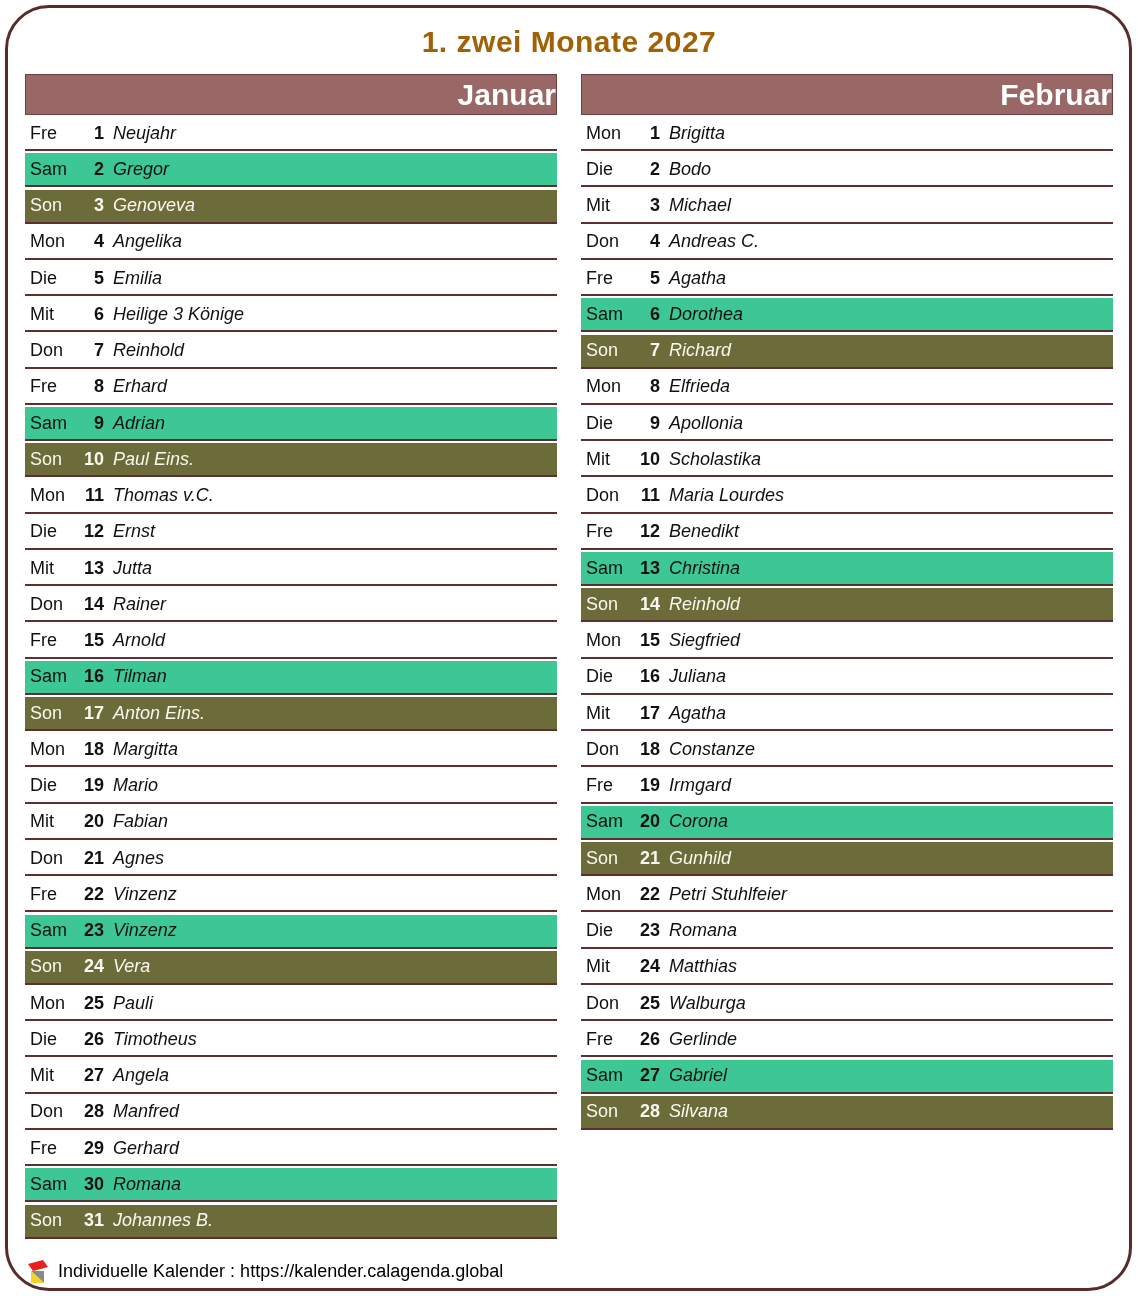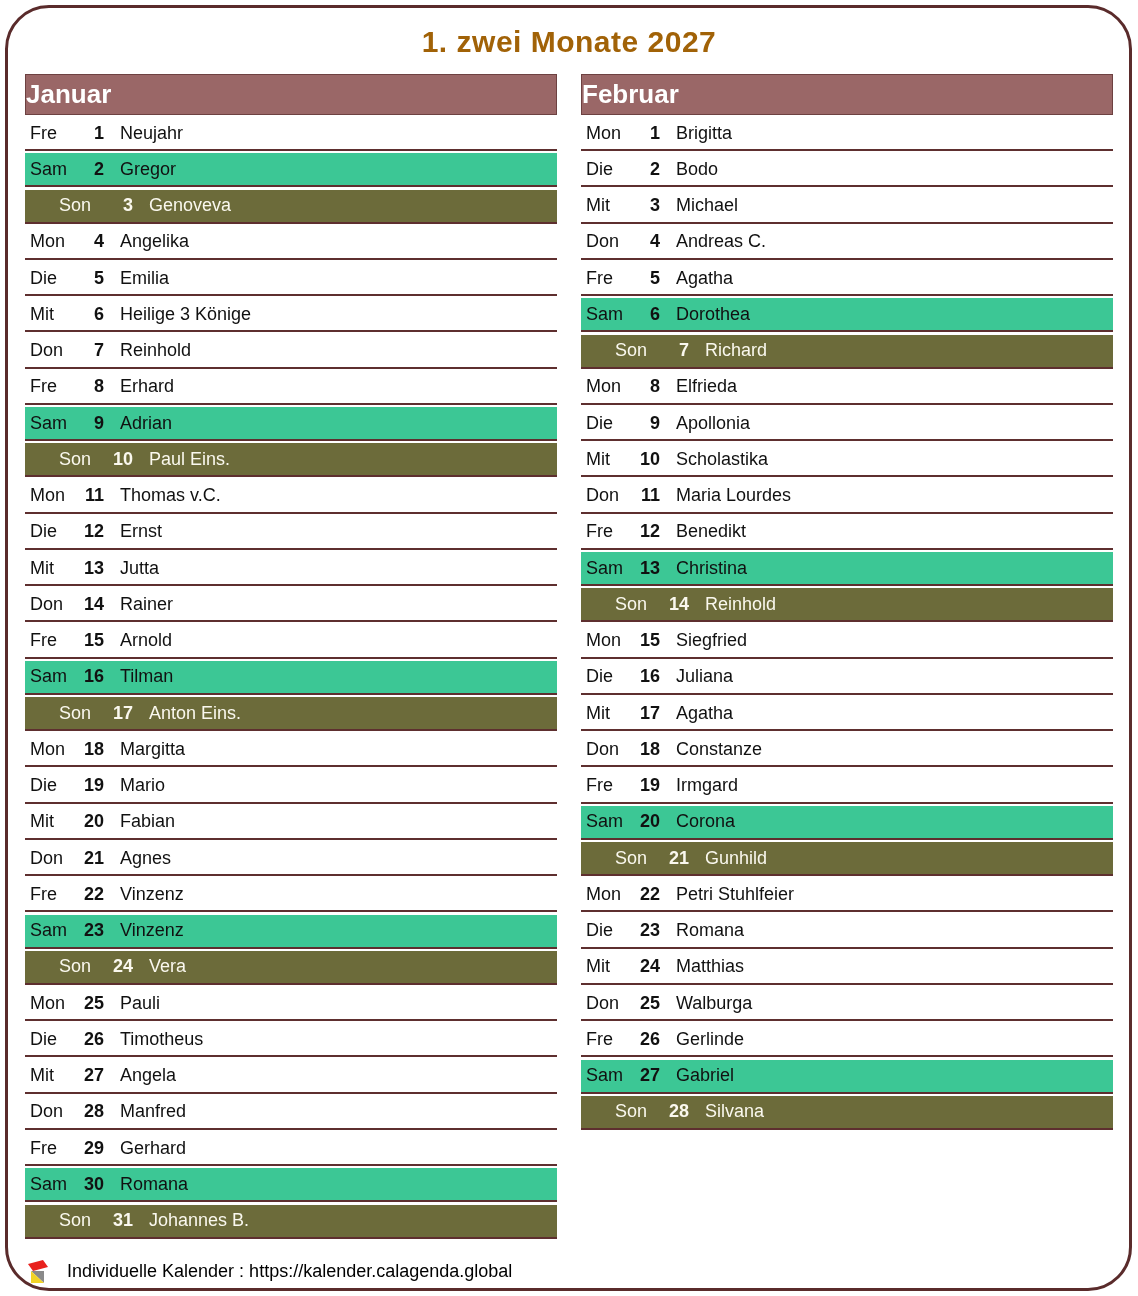--- a/index.html
+++ b/index.html
@@ -27,42 +27,42 @@
     position:absolute;top:74px;width:532px;
   }
   .month-jan{left:25px;}
   .month-feb{left:581px;}
   .month-header{
     box-sizing:border-box;
     height:41px;
     background:var(--header,#9a6767);
     border:1px solid var(--header-border,#6d4141);
     color:#ffffff;
-    font-size:26px;font-weight:bold;
-    text-align:left;line-height:39px;
+    font-size:30px;font-weight:bold;
+    text-align:right;line-height:39px;
     margin-bottom:2px;
   }
   .rows{margin-top:1px;}
   .day-row{height:36.25px;}
   .band{
     box-sizing:border-box;
     height:34px;
     border-bottom:2px solid var(--line,#5e2f2f);
     display:flex;align-items:center;
     font-size:18px;
     background:transparent;
   }
   .day-row.sat .band{background:var(--sat,#3cc795);}
-  .day-row.sun .band{background:var(--sun,#6c6b3a);color:var(--sun-text,#faf8ee);padding-left:29px;}
+  .day-row.sun .band{background:var(--sun,#6c6b3a);color:var(--sun-text,#faf8ee);}
   .dow{width:46px;padding-left:5px;flex:none;}
   .num{width:28px;text-align:right;font-weight:bold;flex:none;}
-  .name{margin-left:16px;white-space:nowrap;}
+  .name{margin-left:9px;font-style:italic;white-space:nowrap;}
   .footer{
     position:absolute;left:27px;bottom:11px;
-    display:flex;align-items:center;gap:18px;
+    display:flex;align-items:center;gap:9px;
     font-size:18px;color:#000;
   }
   .footer-icon{flex:none;display:block;}
   .footer-link{text-decoration:none;color:#000;}
 </style>
 </head>
 <body>
 
 <div class="sheet" style="--border: #5a2b2b; --line: #5e2f2f; --header: #9a6767; --header-border: #6d4141; --sat: #3cc795; --sun: #6c6b3a; --sun-text: #faf8ee;">
 

